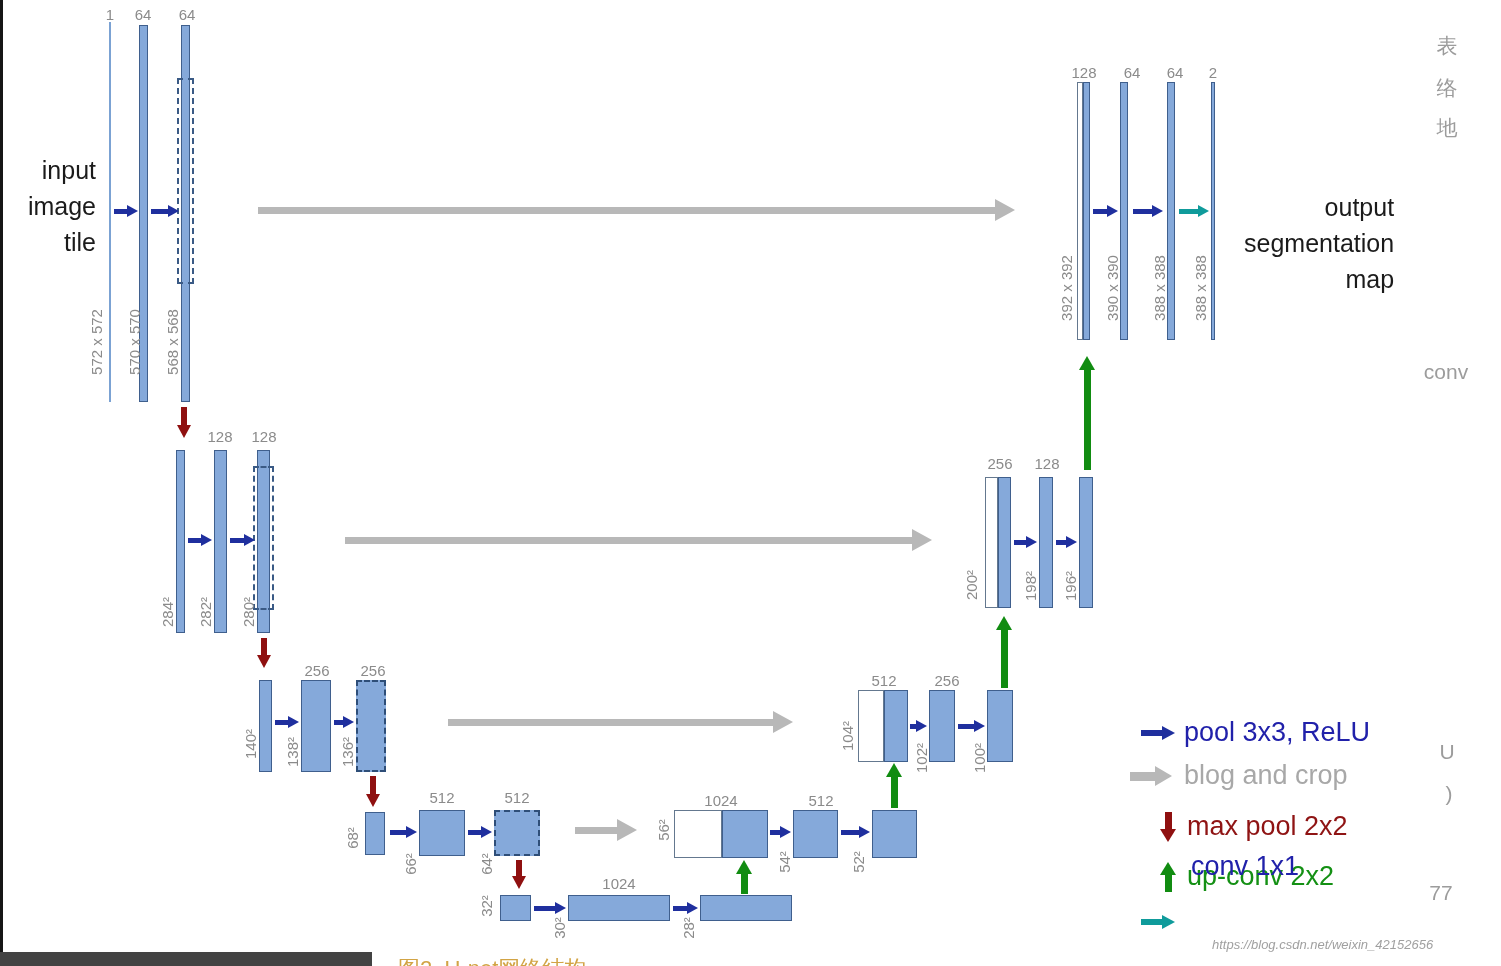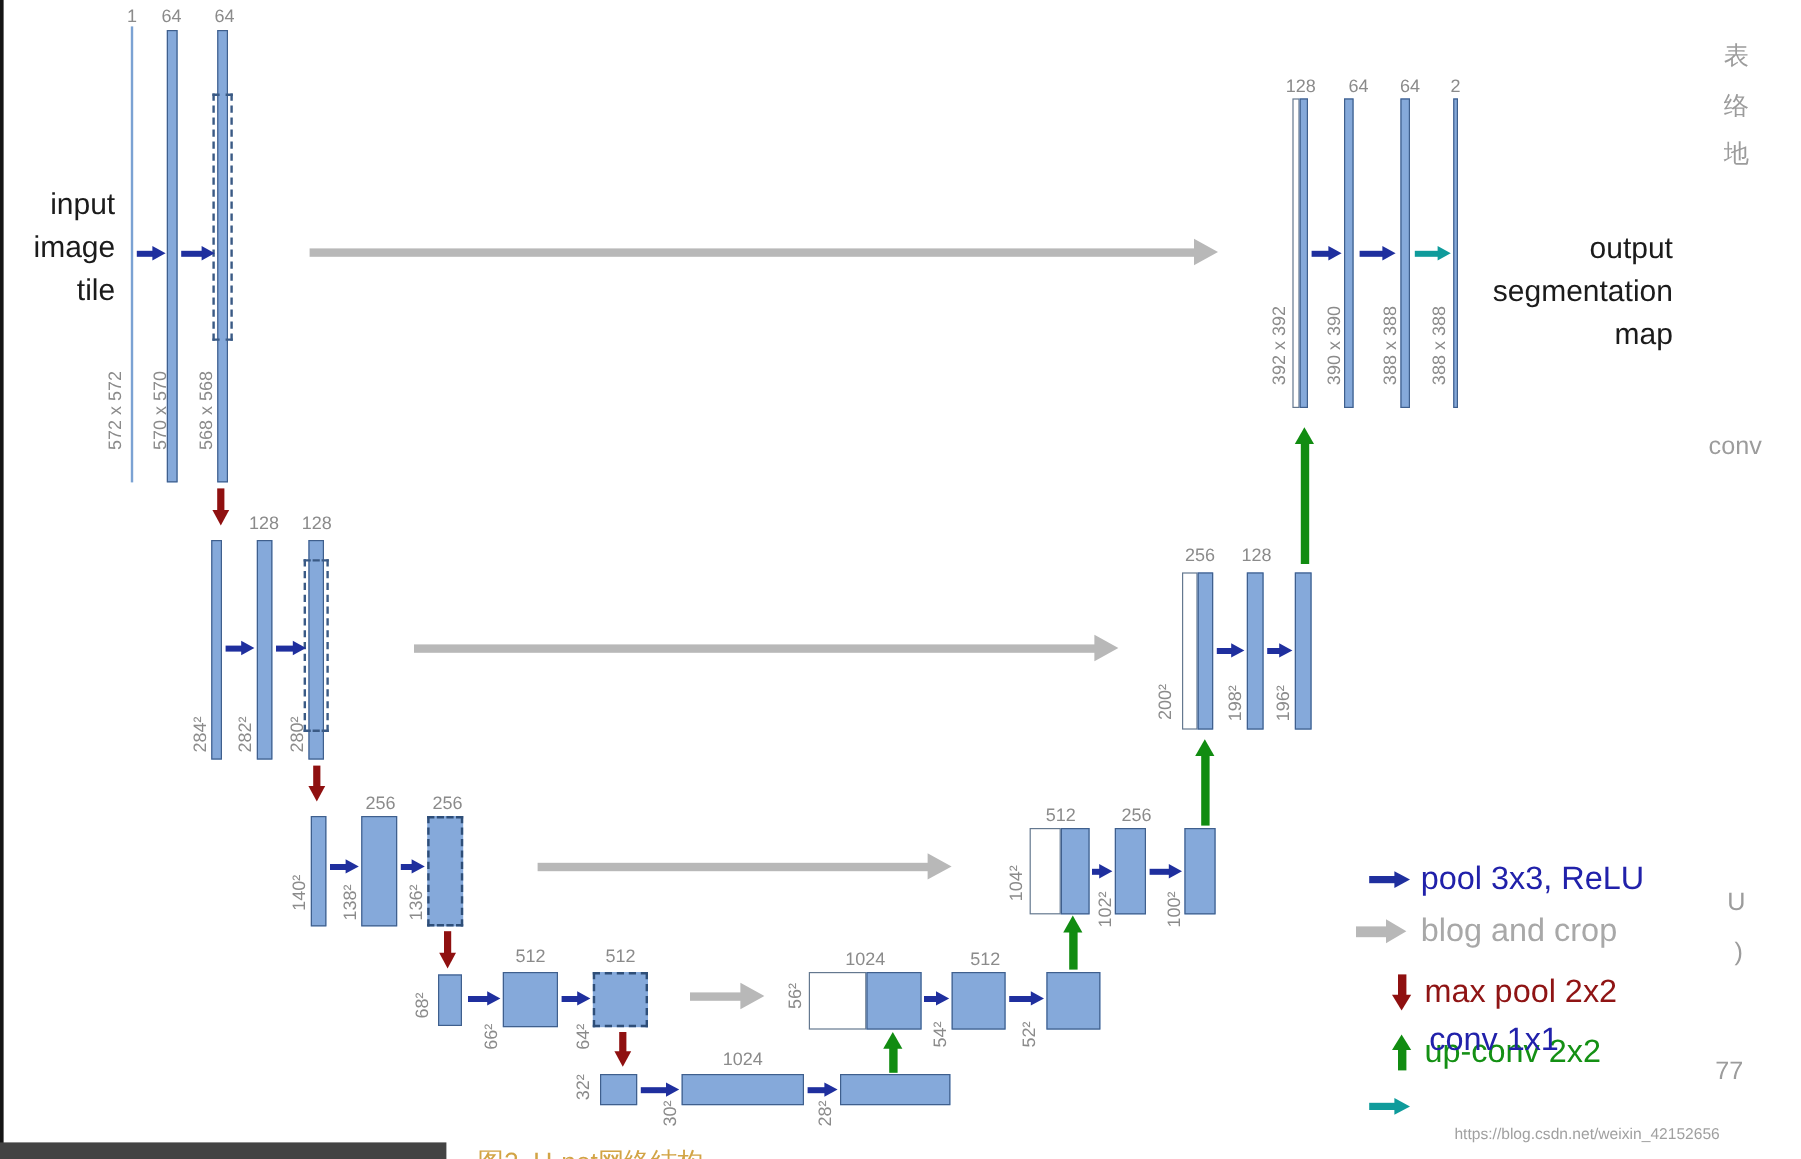--- a/index.html
+++ b/index.html
@@ -19,21 +19,21 @@
   .chan{font-size:15px;color:#8b8b8b;transform:translate(-50%,-50%);}
   .size{font-size:15px;color:#8b8b8b;transform:translate(-50%,-50%) rotate(-90deg);}
   .legend{font-size:27px;transform:translateY(-52%);}
   .frag{font-size:21px;color:#9c9c9c;transform:translate(-50%,-50%);}
   .biglabel{position:absolute;font-size:25px;line-height:36px;color:#1b1b1b;white-space:pre-line;}
   #input-label{left:6px;top:152px;width:90px;text-align:right;}
   #output-label{left:1244px;top:173px;text-align:right;margin-top:16px;}
   .water-big{position:absolute;left:855px;top:902px;font-family:"Liberation Serif","DejaVu Serif",serif;
              font-size:26px;letter-spacing:2px;color:rgba(120,120,120,0.55);white-space:nowrap;z-index:50;}
   .water-small{position:absolute;left:1212px;top:937px;font-size:13px;color:rgba(150,150,150,0.9);
-               white-space:nowrap;z-index:50;}
+               white-space:nowrap;z-index:50;font-style:italic;}
   .caption{position:absolute;left:398px;top:954px;font-size:22px;color:#d2a445;white-space:nowrap;}
 </style>
 </head>
 <body>
 
 <div id="stage">
   <div class="biglabel" id="input-label">input
 image
 tile</div>
   <div class="biglabel" id="output-label">output

